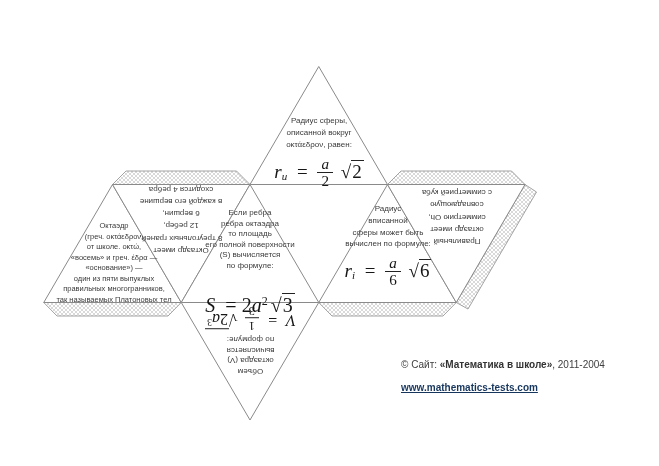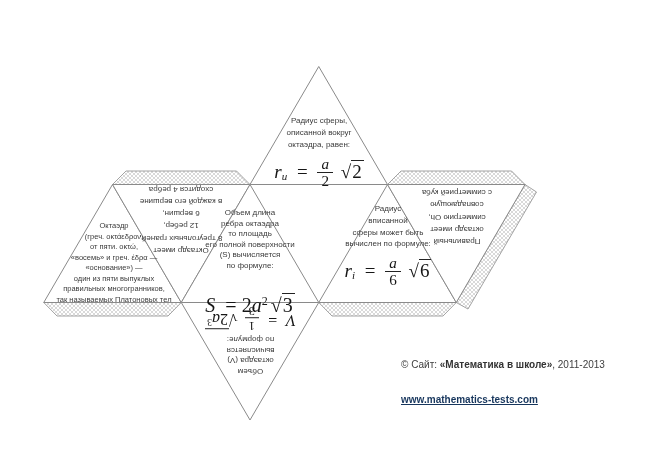--- a/index.html
+++ b/index.html
@@ -25,21 +25,21 @@
   .eqs{margin:0 5px;}
   sub.fsub{font-size:0.58em;vertical-align:-0.25em;}
   sup.fsup{font-size:0.6em;vertical-align:0.55em;}
   .frac{display:inline-block;vertical-align:-0.55em;text-align:center;font-size:0.8em;line-height:1.05;}
   .frac .num{display:block;padding:0 4px;border-bottom:1.3px solid #222;}
   .frac .den{display:block;}
   .rad{white-space:nowrap;margin-left:3px;}
   .rad .bar{border-top:1.3px solid #222;padding:0 2px 0 1px;}
   .footer{position:absolute;left:401px;top:359px;font-size:10px;color:#404040;}
   .footer .bold{font-weight:bold;color:#333;}
-  .site-link{display:inline-block;margin-top:24px;font-weight:bold;color:#17365d;
+  .site-link{display:inline-block;margin-top:12px;font-weight:bold;color:#17365d;
              text-decoration:underline;cursor:pointer;}
 </style>
 </head>
 <body>
 
 <div class="page">
 
   <svg class="net" width="659" height="466" viewBox="0 0 659 466">
     <defs>
       <pattern id="hatch" width="4" height="4" patternUnits="userSpaceOnUse">
@@ -58,51 +58,51 @@
     <polygon points="112.5,184.5 250,184.5 181.25,302.5" fill="#ffffff" stroke="#8a8a8a" stroke-width="1"></polygon>
     <polygon points="250,184.5 181.25,302.5 318.75,302.5" fill="#ffffff" stroke="#8a8a8a" stroke-width="1"></polygon>
     <polygon points="387.5,184.5 318.75,302.5 456.25,302.5" fill="#ffffff" stroke="#8a8a8a" stroke-width="1"></polygon>
     <polygon points="387.5,184.5 525,184.5 456.25,302.5" fill="#ffffff" stroke="#8a8a8a" stroke-width="1"></polygon>
     <polygon points="181.25,302.5 318.75,302.5 250,420" fill="#ffffff" stroke="#8a8a8a" stroke-width="1"></polygon>
   </svg>
 
   <div class="face f1 fs8">
     <div class="tl">Радиус сферы,</div>
     <div class="tl">описанной вокруг</div>
-    <div class="tl">октаэдра, равен:</div>
+    <div class="tl">οκτάεδρον, равен:</div>
     <div class="formula">
       <span class="it">r</span><sub class="fsub it">u</sub>
       <span class="eqs">=</span>
       <span class="frac"><span class="num it">a</span><span class="den">2</span></span>
       <span class="rad"><span>√</span><span class="bar">2</span></span>
     </div>
   </div>
 
   <div class="face f2">
     <div class="tl">Октаэдр</div>
     <div class="tl">(греч. οκτάεδρον,</div>
-    <div class="tl">от пяти. οκτώ,</div>
+    <div class="tl">от школе. οκτώ,</div>
     <div class="tl">«восемь» и греч. έδρα —</div>
     <div class="tl">«основание») —</div>
     <div class="tl">один из пяти выпуклых</div>
     <div class="tl">правильных многогранников,</div>
     <div class="tl">так называемых Платоновых тел</div>
   </div>
 
   <div class="face f3 fs8 rot">
     <div class="tl">Октаэдр имеет</div>
     <div class="tl">8 треугольных граней,</div>
     <div class="tl">12 ребер,</div>
     <div class="tl">6 вершин,</div>
     <div class="tl">в каждой его вершине</div>
     <div class="tl">сходится 4 ребра</div>
   </div>
 
   <div class="face f4 fs8">
-    <div class="tl">Объем длина</div>
+    <div class="tl">Если ребра</div>
     <div class="tl">ребра октаэдра</div>
     <div class="tl">то площадь</div>
     <div class="tl">его полной поверхности</div>
     <div class="tl">(S) вычисляется</div>
     <div class="tl">по формуле:</div>
     <div class="formula big">
       <span class="it">S</span>
       <span class="eqs">=</span><span>2</span><span class="it">a</span><sup class="fsup">2</sup><span class="rad"><span>√</span><span class="bar">3</span></span>
     </div>
   </div>
@@ -135,17 +135,17 @@
     <div class="tl">по формуле:</div>
     <div class="formula vsmall">
       <span class="it">V</span>
       <span class="eqs">=</span>
       <span class="frac"><span class="num">1</span><span class="den">3</span></span>
       <span class="rad"><span>√</span><span class="bar"><span>2</span><span class="it">a</span><sup class="fsup">3</sup></span></span>
     </div>
   </div>
 
   <div class="footer">
-    <div><span>© Сайт: </span><span class="bold">«Математика в школе»</span><span>, 2011-2013</span></div>
+    <div><span>© Сайт: </span><span class="bold">«Математика в школе»</span><span>, 2011-2004</span></div>
     <a class="site-link">www.mathematics-tests.com</a>
   </div>
 
 </div>
 
 </body></html>

